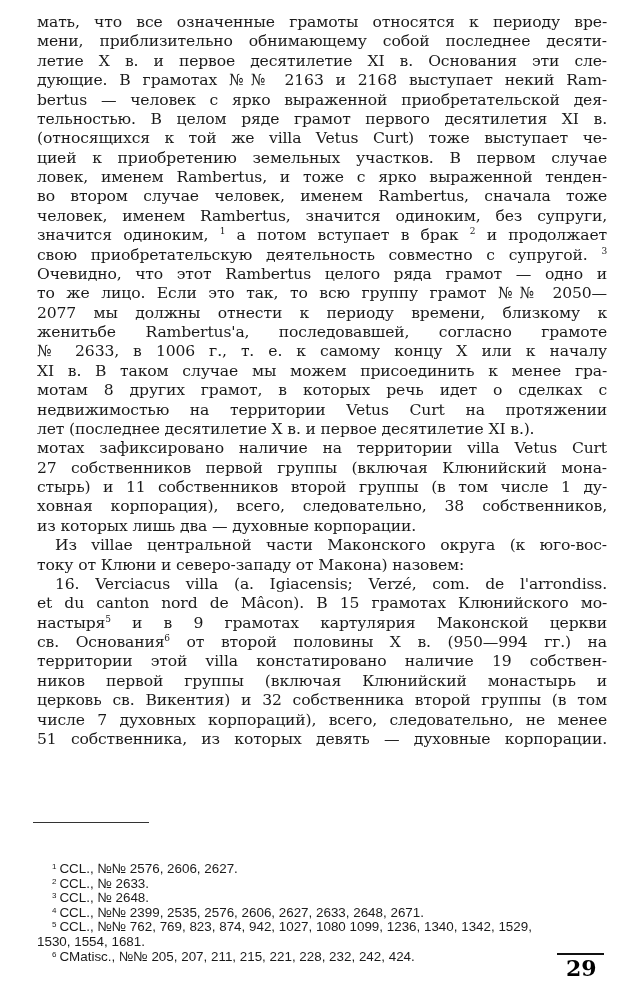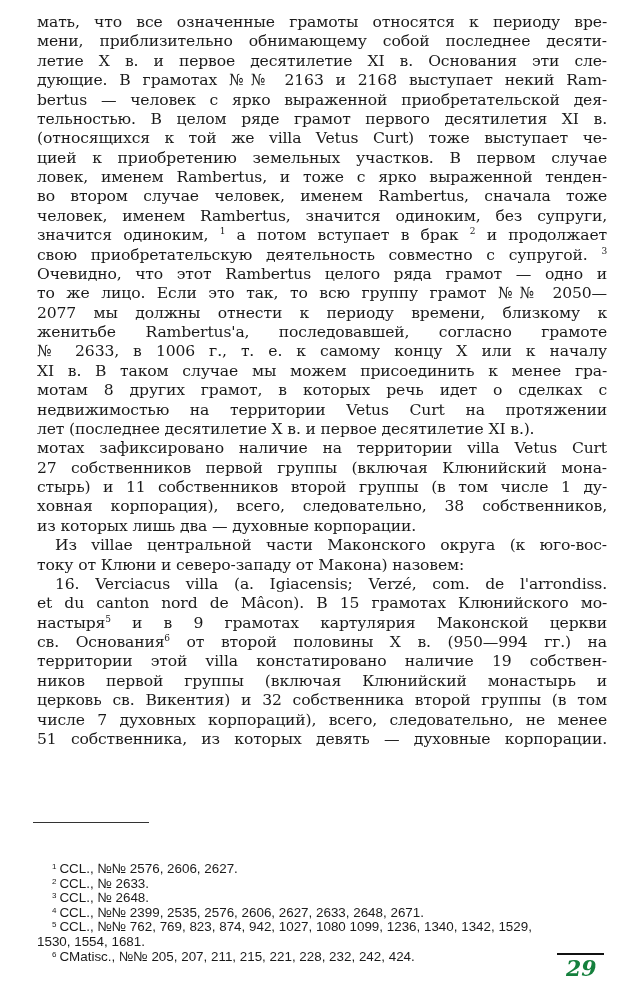--- a/index.html
+++ b/index.html
@@ -20,21 +20,21 @@
       font-family: Liberation Sans, sans-serif;
       font-size: 13.4px; line-height: 14.6px; margin-top: 32px;
     }
     .note { display: block; white-space: nowrap; }
     .note.ind { padding-left: 15px; }
     .note sup { font-size: 8px; vertical-align: 4px; margin-right: 3px; }
     .folio-rule { position: absolute; left: 557px; top: 953px; width: 47px; height: 2px; background: #111; }
     .folio {
       position: absolute; left: 566px; top: 955px;
       font-family: "DejaVu Serif", "Liberation Serif", serif;
-      font-style: italic; font-weight: bold; font-size: 22px; color: #15803d;
+      font-weight: bold; font-size: 22px; color: #000000;
     }
   </style>
 </head>
 <body>
 
 <div class="page">
   <div class="body-text">
     <span class="ln">мать, что все означенные грамоты относятся к периоду вре-</span>
     <span class="ln">мени, приблизительно обнимающему собой последнее десяти-</span>
     <span class="ln">летие X в. и первое десятилетие XI в. Основания эти сле-</span>

